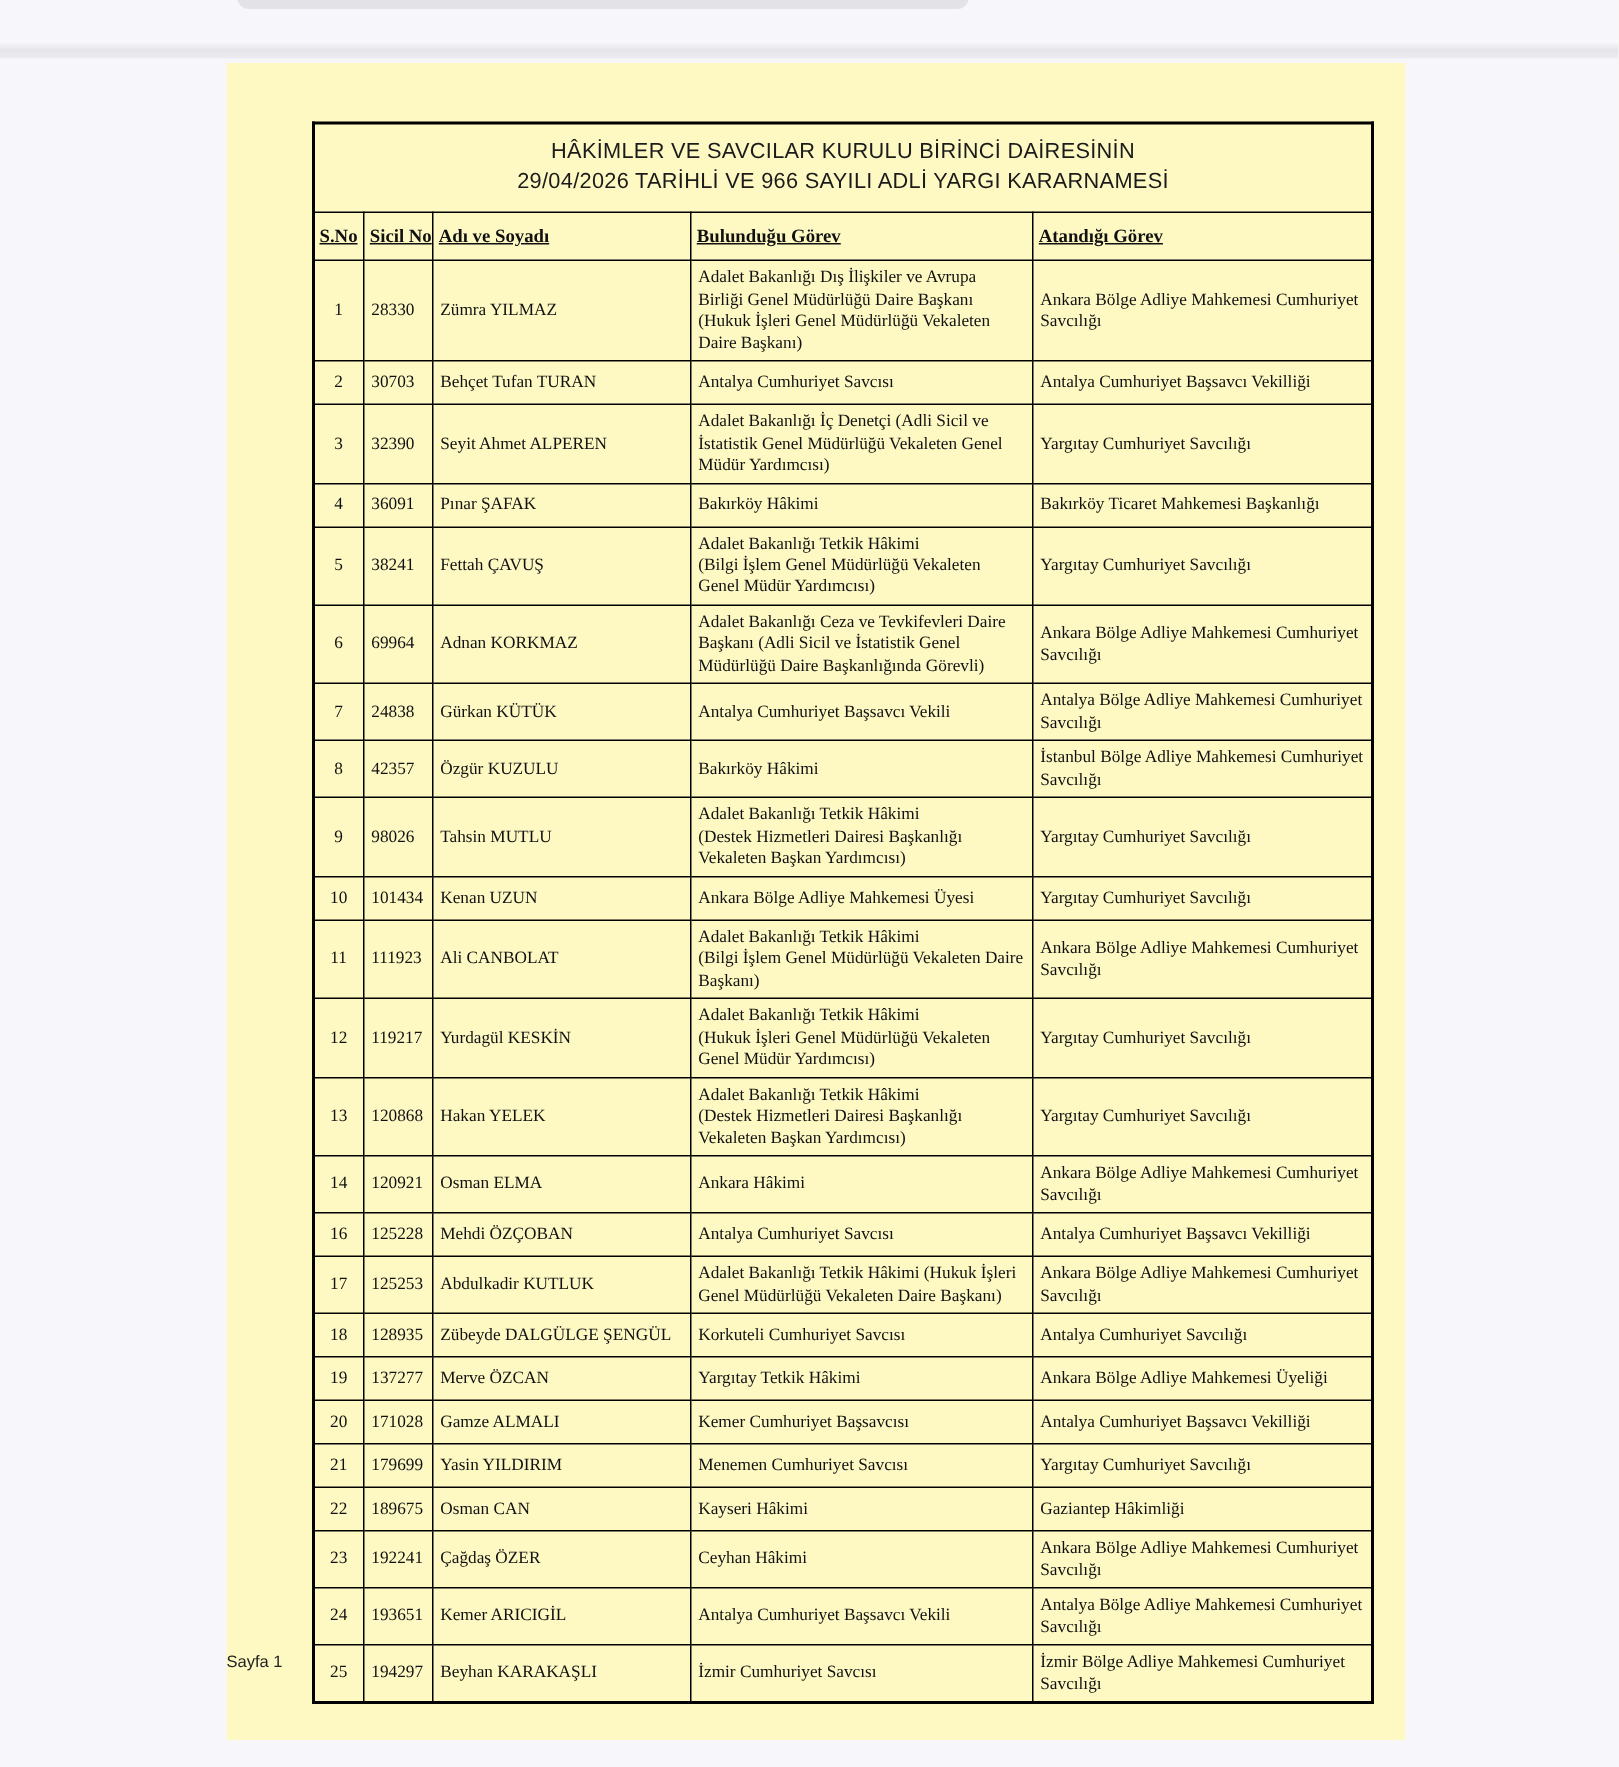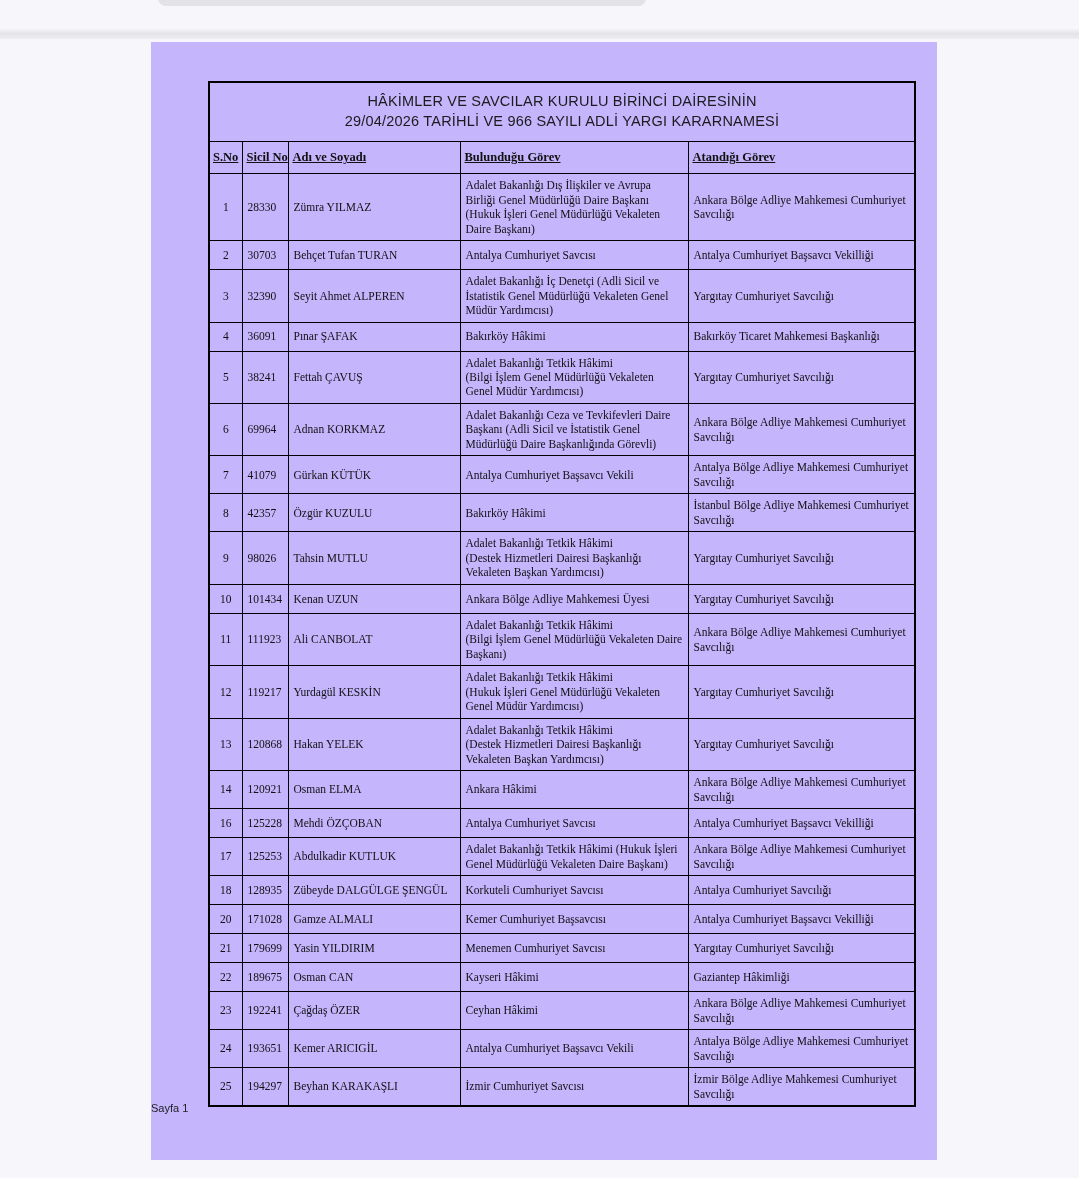--- a/index.html
+++ b/index.html
@@ -36,21 +36,21 @@
     height: 12px;
     background: linear-gradient(to bottom, #fbfbfd 0%, #f1f1f5 25%, #e4e4e9 55%, #ededf1 100%);
   }
   
   .doc-page {
     position: absolute;
     left: 151px;
     top: 42px;
     width: 786px;
     height: 1118px;
-    background: #c4b5fd;
+    background: #fef9c3;
   }
   table.decree {
     position: absolute;
     left: 57px;
     top: 39px;
     width: 706px;
     border-collapse: collapse;
     table-layout: fixed;
     color: #111111;
   }
@@ -176,21 +176,21 @@
           </tr>
           <tr class="data-row">
             <td class="c0">6</td>
             <td class="c1">69964</td>
             <td class="c2">Adnan KORKMAZ</td>
             <td class="c3">Adalet Bakanlığı Ceza ve Tevkifevleri Daire Başkanı (Adli Sicil ve İstatistik Genel Müdürlüğü Daire Başkanlığında Görevli)</td>
             <td class="c4">Ankara Bölge Adliye Mahkemesi Cumhuriyet Savcılığı</td>
           </tr>
           <tr class="data-row">
             <td class="c0">7</td>
-            <td class="c1">41079</td>
+            <td class="c1">24838</td>
             <td class="c2">Gürkan KÜTÜK</td>
             <td class="c3">Antalya Cumhuriyet Başsavcı Vekili</td>
             <td class="c4">Antalya Bölge Adliye Mahkemesi Cumhuriyet Savcılığı</td>
           </tr>
           <tr class="data-row">
             <td class="c0">8</td>
             <td class="c1">42357</td>
             <td class="c2">Özgür KUZULU</td>
             <td class="c3">Bakırköy Hâkimi</td>
             <td class="c4">İstanbul Bölge Adliye Mahkemesi Cumhuriyet Savcılığı</td>
@@ -256,20 +256,27 @@
             <td class="c4">Ankara Bölge Adliye Mahkemesi Cumhuriyet Savcılığı</td>
           </tr>
           <tr class="data-row">
             <td class="c0">18</td>
             <td class="c1">128935</td>
             <td class="c2">Zübeyde DALGÜLGE ŞENGÜL</td>
             <td class="c3">Korkuteli Cumhuriyet Savcısı</td>
             <td class="c4">Antalya Cumhuriyet Savcılığı</td>
           </tr>
           <tr class="data-row">
+            <td class="c0">19</td>
+            <td class="c1">137277</td>
+            <td class="c2">Merve ÖZCAN</td>
+            <td class="c3">Yargıtay Tetkik Hâkimi</td>
+            <td class="c4">Ankara Bölge Adliye Mahkemesi Üyeliği</td>
+          </tr>
+          <tr class="data-row">
             <td class="c0">20</td>
             <td class="c1">171028</td>
             <td class="c2">Gamze ALMALI</td>
             <td class="c3">Kemer Cumhuriyet Başsavcısı</td>
             <td class="c4">Antalya Cumhuriyet Başsavcı Vekilliği</td>
           </tr>
           <tr class="data-row">
             <td class="c0">21</td>
             <td class="c1">179699</td>
             <td class="c2">Yasin YILDIRIM</td>

